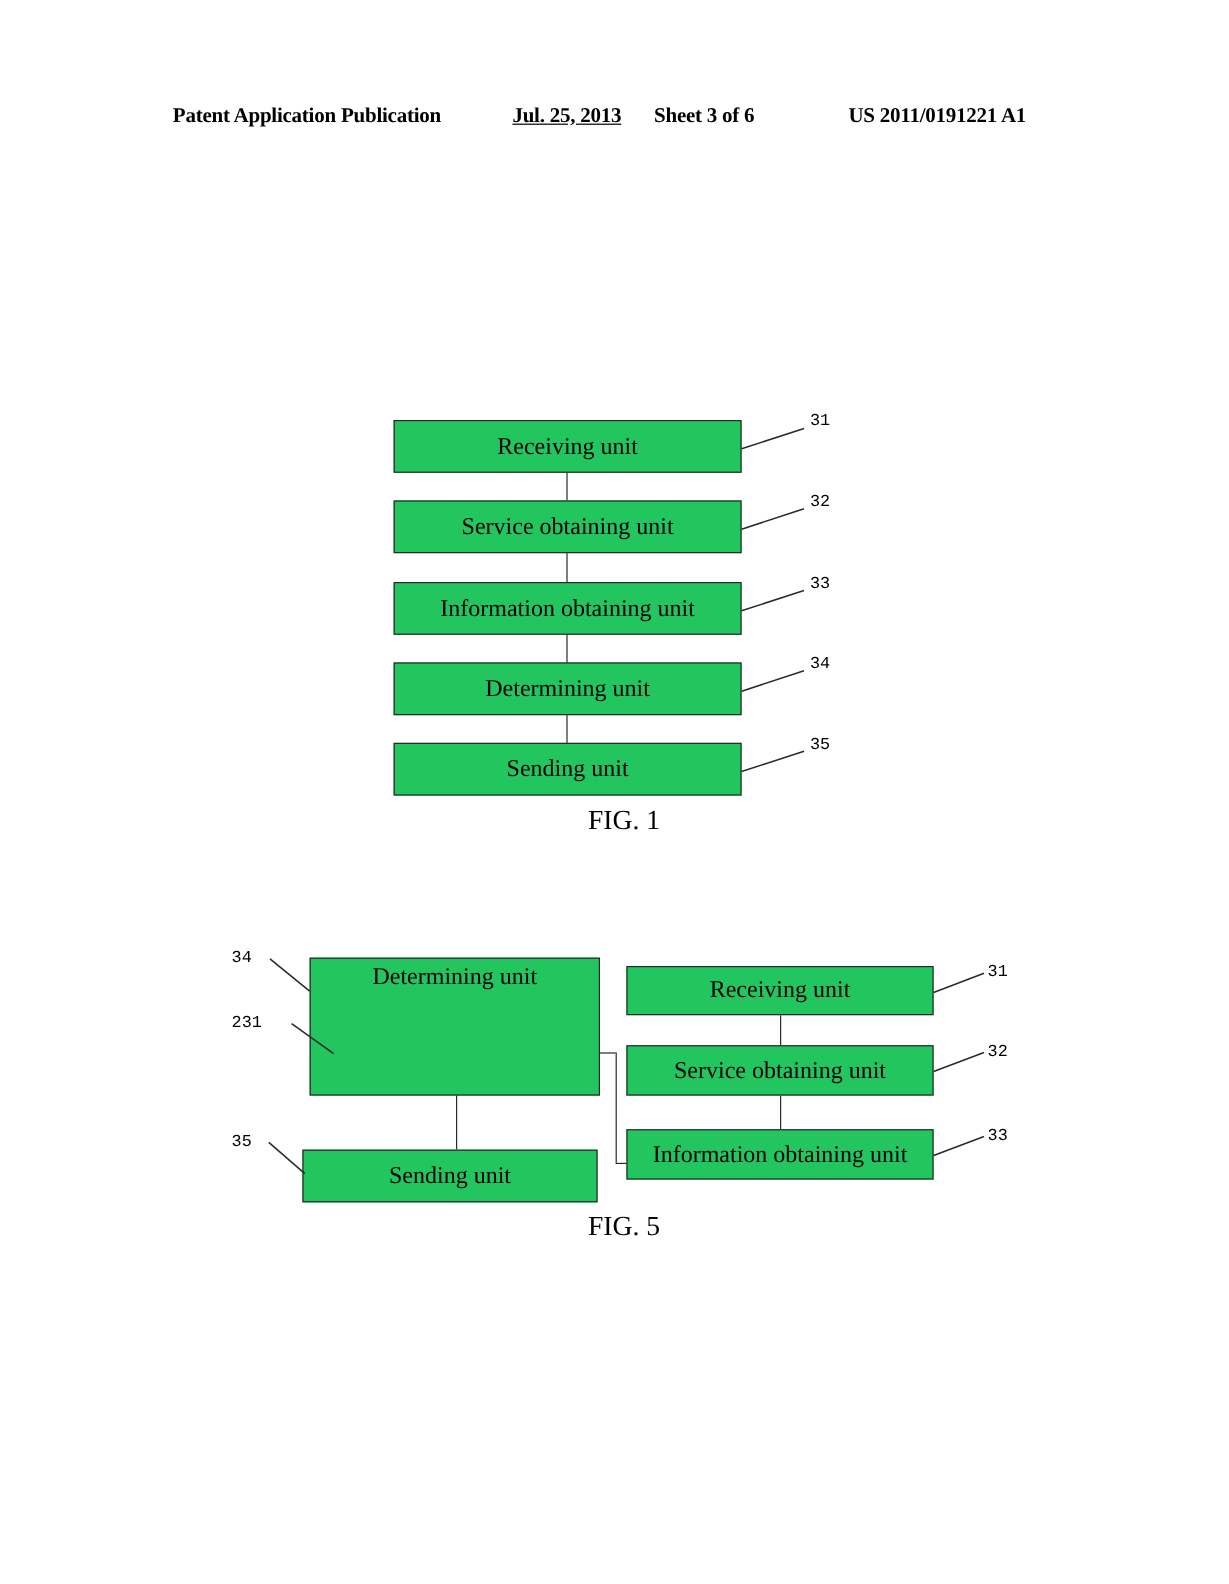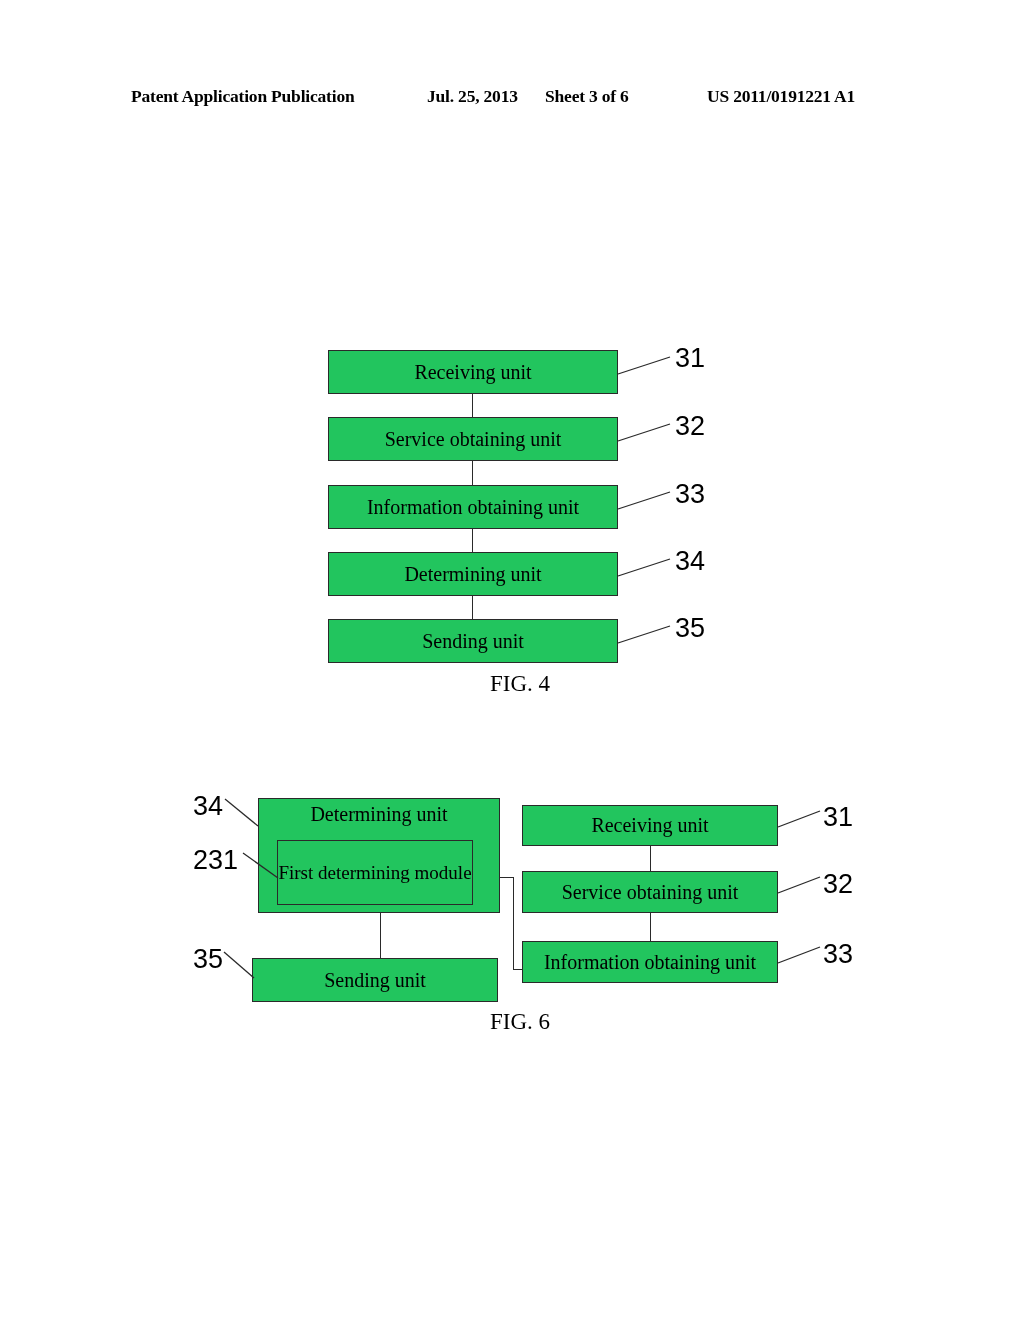--- a/index.html
+++ b/index.html
@@ -26,22 +26,22 @@
   }
   #page-header .hdr {
     position: absolute;
     font-family: "Liberation Serif", "DejaVu Serif", serif;
     font-weight: bold;
     font-size: 17.5px;
     letter-spacing: -0.2px;
     white-space: nowrap;
     color: #000;
   }
-  #hdr-pub   { left: 131px; top: 0px; }
-  #hdr-date  { left: 427px; top: 0px; }
+  #hdr-pub   { left: 144px; top: 0px; }
+  #hdr-date  { left: 427px; top: 0px; text-decoration: underline; }
   #hdr-sheet { left: 545px; top: 0px; }
   #hdr-num   { left: 707px; top: 0px; }
 
   
   .fig { position: absolute; }
 
   .node {
     position: absolute;
     box-sizing: border-box;
     border: 1.3px solid #2a2a2a;
@@ -82,22 +82,22 @@
   .leader {
     position: absolute;
     overflow: visible;
     z-index: 3;
   }
   .leader line { stroke: #2a2a2a; stroke-width: 1.3; }
 
   
   .ref {
     position: absolute;
-    font-family: Liberation Sans, sans-serif;
-    font-size: 27px;
+    font-family: Liberation Mono, monospace;
+    font-size: 14px;
     color: #000;
     white-space: nowrap;
     z-index: 3;
   }
 
   
   .caption {
     position: absolute;
     font-family: "Liberation Serif", "DejaVu Serif", serif;
     font-size: 23px;
@@ -154,32 +154,29 @@
   <svg class="leader" style="left:618px; top:619px; width:60px; height:46px;">
     <line x1="0" y1="24" x2="52" y2="7"></line>
   </svg>
 
   <div class="ref" style="left:675px; top:343px;">31</div>
   <div class="ref" style="left:675px; top:411px;">32</div>
   <div class="ref" style="left:675px; top:479px;">33</div>
   <div class="ref" style="left:675px; top:546px;">34</div>
   <div class="ref" style="left:675px; top:613px;">35</div>
 
-  <div class="caption" style="left:440px; top:671px; width:160px;">FIG. 4</div>
+  <div class="caption" style="left:440px; top:671px; width:160px;">FIG. 1</div>
 </div>
 
 <div class="fig" id="figure-5" style="left:0; top:0; width:1024px; height:1060px;">
 
   <div class="node outer" style="left:258px; top:798px; width:242px; height:115px;">
     <span>Determining unit</span>
   </div>
 
-  <div class="node" style="left:277px; top:840px; width:196px; height:65px; font-size:19px;">
-    <span>First determining module</span>
-  </div>
 
   <div class="node" style="left:252px; top:958px; width:246px; height:44px;">
     <span>Sending unit</span>
   </div>
 
   <div class="vline" style="left:380px; top:905px; height:53px;"></div>
 
   <div class="hline" style="left:473px; top:877px; width:40px;"></div>
   <div class="vline" style="left:513px; top:877px; height:92px;"></div>
   <div class="hline" style="left:513px; top:969px; width:10px;"></div>
@@ -220,14 +217,14 @@
   <svg class="leader" style="left:778px; top:871px; width:50px; height:42px;">
     <line x1="0" y1="22" x2="42" y2="6"></line>
   </svg>
   <div class="ref" style="left:823px; top:869px;">32</div>
 
   <svg class="leader" style="left:778px; top:941px; width:50px; height:42px;">
     <line x1="0" y1="22" x2="42" y2="6"></line>
   </svg>
   <div class="ref" style="left:823px; top:939px;">33</div>
 
-  <div class="caption" style="left:440px; top:1009px; width:160px;">FIG. 6</div>
+  <div class="caption" style="left:440px; top:1009px; width:160px;">FIG. 5</div>
 </div>
 
 </body></html>

